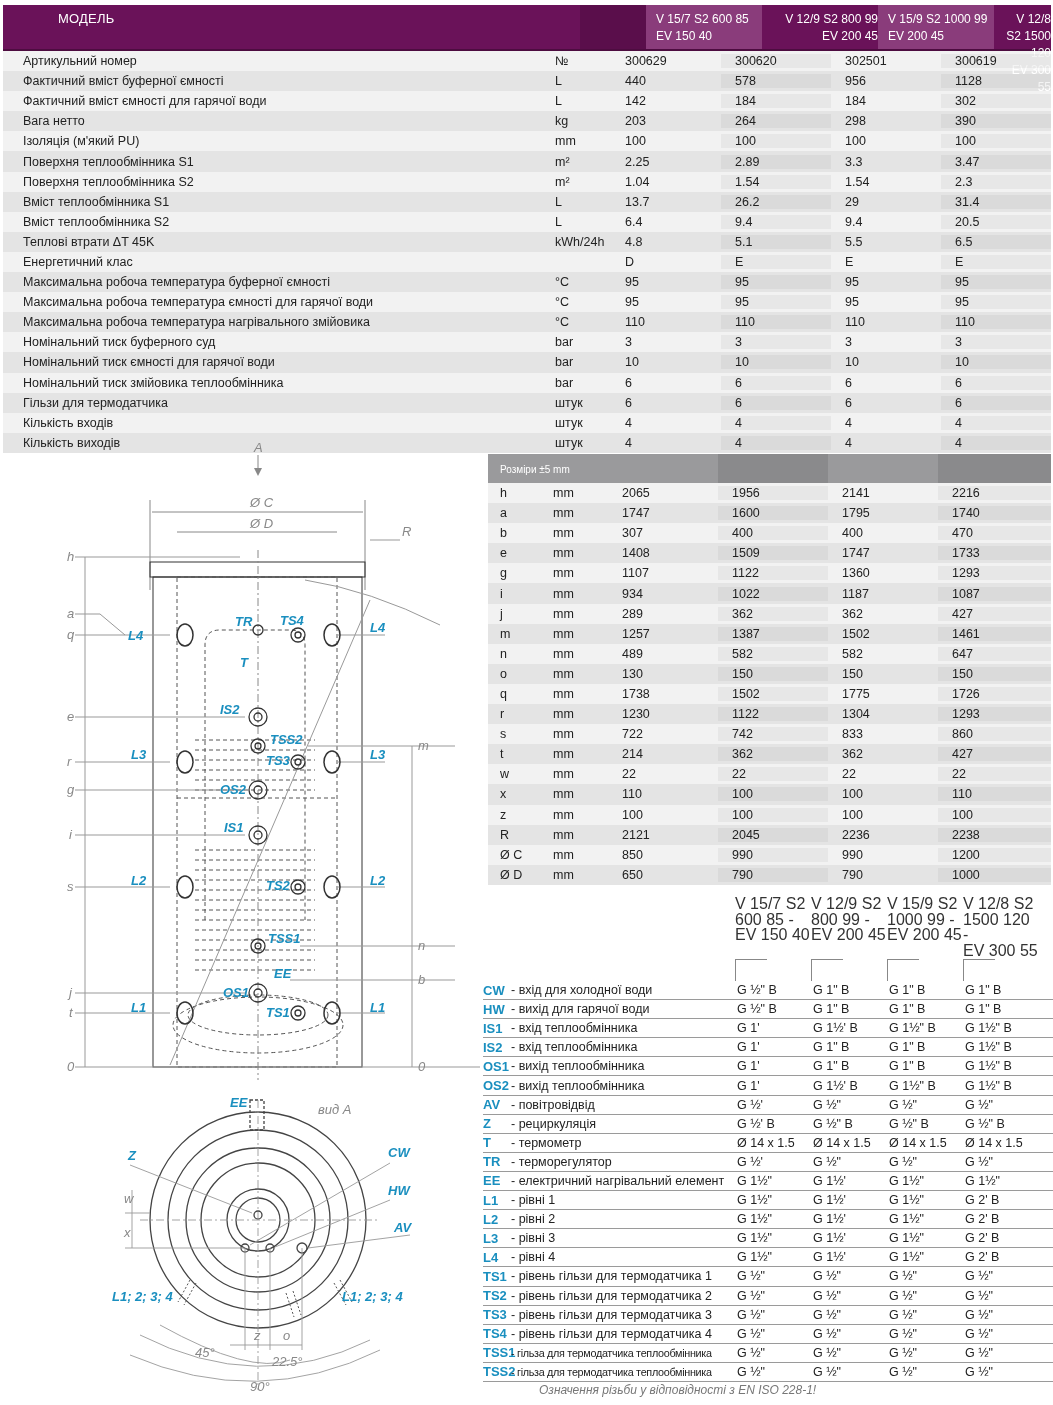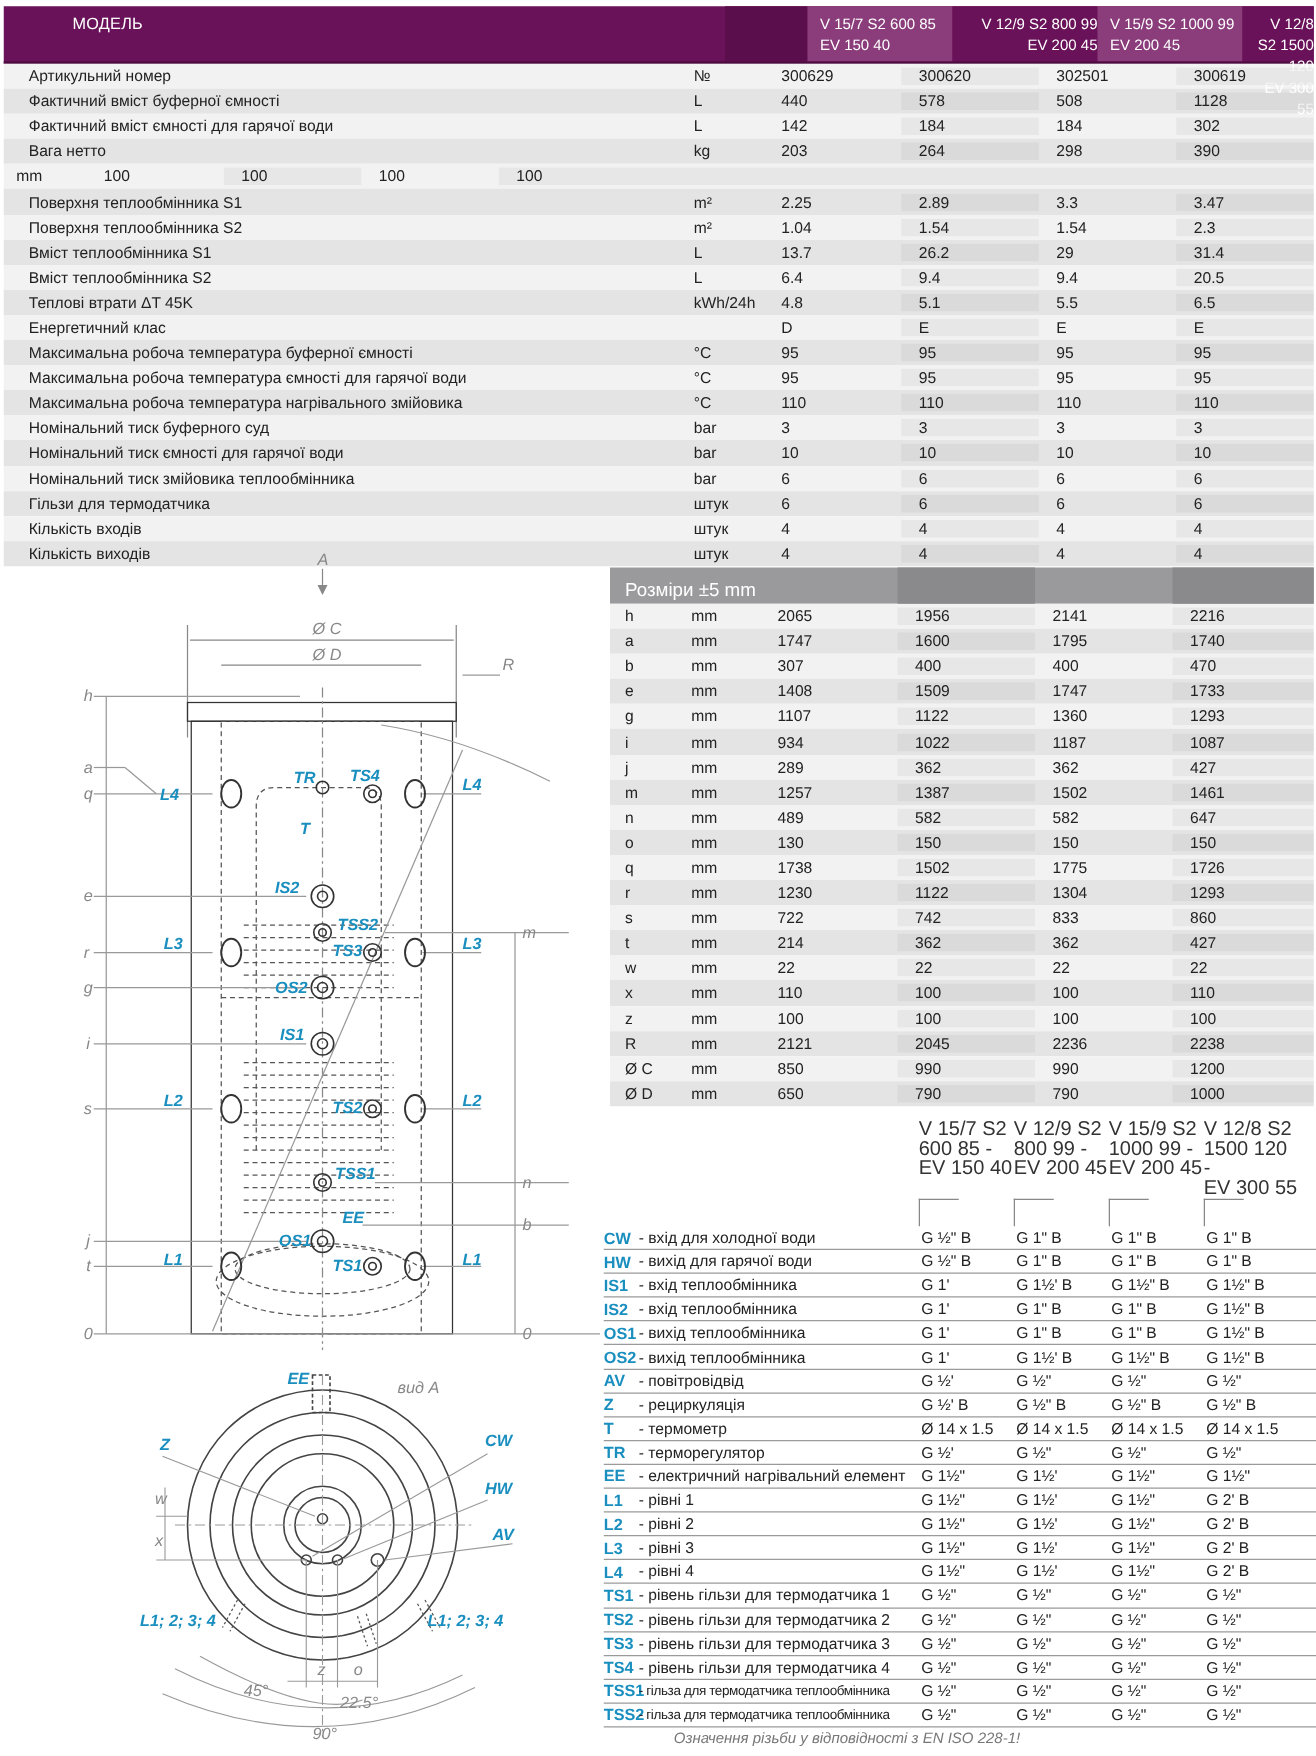--- a/index.html
+++ b/index.html
@@ -22,21 +22,21 @@
   .row .c-label { width: 542px; padding-left: 20px; white-space: nowrap; }
   .row .c-unit { width: 66px; padding-left: 10px; white-space: nowrap; }
   .row .c-val { width: 110px; padding-left: 14px; }
   .row .c-val:nth-of-type(2n+1) { }
   .row .c-val.shade { background: rgba(0,0,0,0.045); }
   .row .c-val:last-child { flex: 1; }
 
   
   .dims { position: absolute; left: 488px; top: 454px; width: 563px; }
   .dims-head { display: flex; height: 29px; background: #9a9a9c; color: #fff; }
-  .dims-head .title { width: 120px; padding: 10px 0 0 12px; font-size: 15px; white-space: nowrap; }
+  .dims-head .title { width: 120px; padding: 10px 0 0 12px; font-size: 10px; white-space: nowrap; }
   .dims-head .col { width: 110px; }
   .dims-head .col.dk { background: #8a8a8c; }
   .dims-head .col:last-child { flex: 1; }
   .dims .row .d-label { width: 60px; padding-left: 12px; }
   .dims .row .d-unit { width: 60px; padding-left: 5px; }
   .dims .row .c-val { width: 110px; padding-left: 14px; }
   .dims .row .c-val:last-child { flex: 1; }
 
   
   .conn { position: absolute; left: 483px; top: 896px; width: 570px; }
@@ -89,40 +89,41 @@
         <div class="c-val">300629</div>
         <div class="c-val shade">300620</div>
         <div class="c-val">302501</div>
         <div class="c-val shade">300619</div>
       </div>
       <div class="row">
         <div class="c-label">Фактичний вміст буферної ємності</div>
         <div class="c-unit">L</div>
         <div class="c-val">440</div>
         <div class="c-val shade">578</div>
-        <div class="c-val">508</div>
+        <div class="c-val">956</div>
         <div class="c-val shade">1128</div>
       </div>
       <div class="row">
         <div class="c-label">Фактичний вміст ємності для гарячої води</div>
         <div class="c-unit">L</div>
         <div class="c-val">142</div>
         <div class="c-val shade">184</div>
         <div class="c-val">184</div>
         <div class="c-val shade">302</div>
       </div>
       <div class="row">
         <div class="c-label">Вага нетто</div>
         <div class="c-unit">kg</div>
         <div class="c-val">203</div>
         <div class="c-val shade">264</div>
         <div class="c-val">298</div>
         <div class="c-val shade">390</div>
       </div>
       <div class="row">
+        <div class="c-label">Ізоляція (м'який PU)</div>
         <div class="c-unit">mm</div>
         <div class="c-val">100</div>
         <div class="c-val shade">100</div>
         <div class="c-val">100</div>
         <div class="c-val shade">100</div>
       </div>
       <div class="row">
         <div class="c-label">Поверхня теплообмінника S1</div>
         <div class="c-unit">m²</div>
         <div class="c-val">2.25</div>

